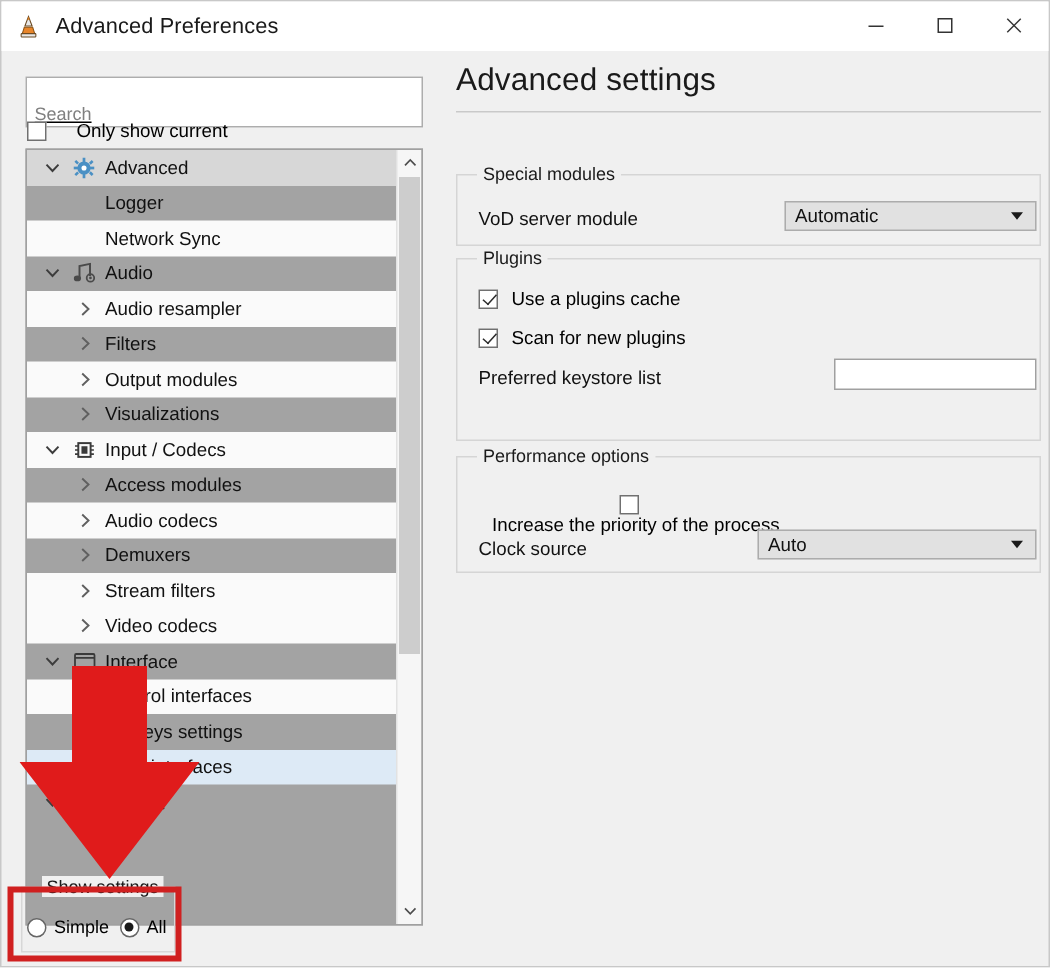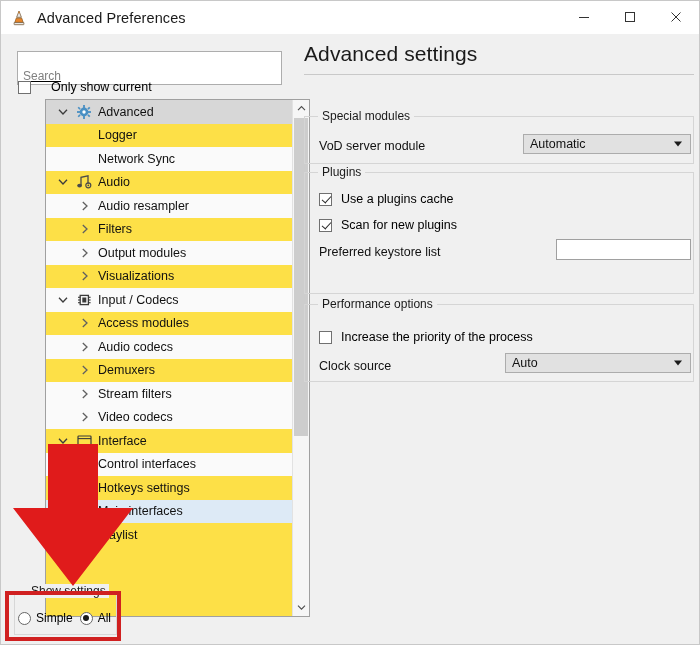--- a/index.html
+++ b/index.html
@@ -109,25 +109,24 @@
     border-width: 0 1.6px 1.6px 0;
     transform: rotate(42deg);
   }
   #only-current-row .lbl { margin-left: 20px; font-size: 12.5px; }
 
   
   #tree-frame {
     position: absolute;
     left: 15px; top: 65px;
     width: 265px; height: 518px;
-    background: #fde047;
+    background: #a3a3a3;
     border: 1px solid #a0a0a0;
     box-sizing: border-box;
     overflow: hidden;
-    margin-left: 28px;
   }
   #tree-scroll {
     position: absolute;
     left: 0; top: 0;
     width: 247px; height: 516px;
     overflow: hidden;
   }
   .trow {
     height: 23.5px;
     display: flex; align-items: center;
@@ -627,21 +626,21 @@
       <div class="frow" style="left:17px; top:211px;">
         <span class="fld-label">Preferred keystore list</span>
       </div>
       <div class="textfield" style="left:254px; top:205px; width:135px; height:21px;">
         <input type="text" style="">
       </div>
 
       <div class="grp" id="grp-perf" style="left:2px; top:270px; width:390px; height:78px;">
         <div class="grp-title">Performance options</div>
       </div>
-      <div class="cbrow" style="left:17px; top:296px;">
+      <div class="cbrow" style="left:17px; top:296px;flex-direction:column;">
         <div class="cb"></div>
         <div class="lbl">Increase the priority of the process</div>
       </div>
       <div class="frow" style="left:17px; top:325px;">
         <span class="fld-label">Clock source</span>
       </div>
       <div class="combo" style="left:203px; top:319px; width:186px; height:20px;">
         <span>Auto</span>
         <span class="arrow"></span>
       </div>

